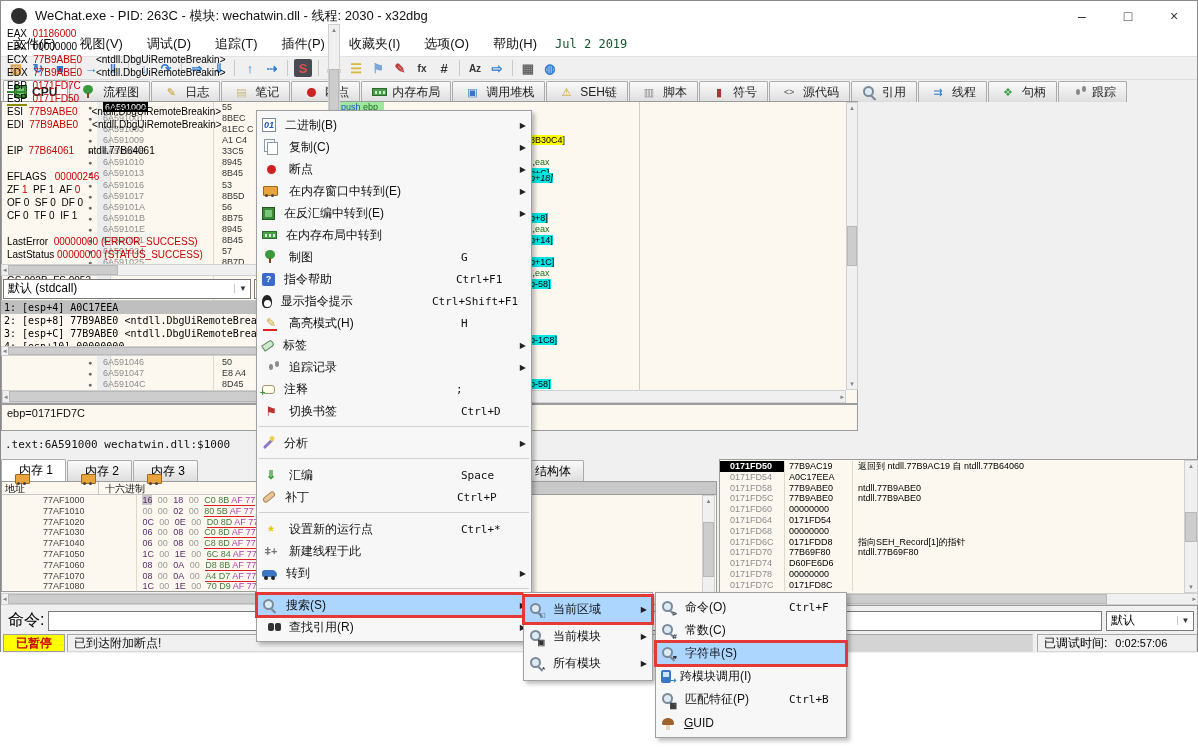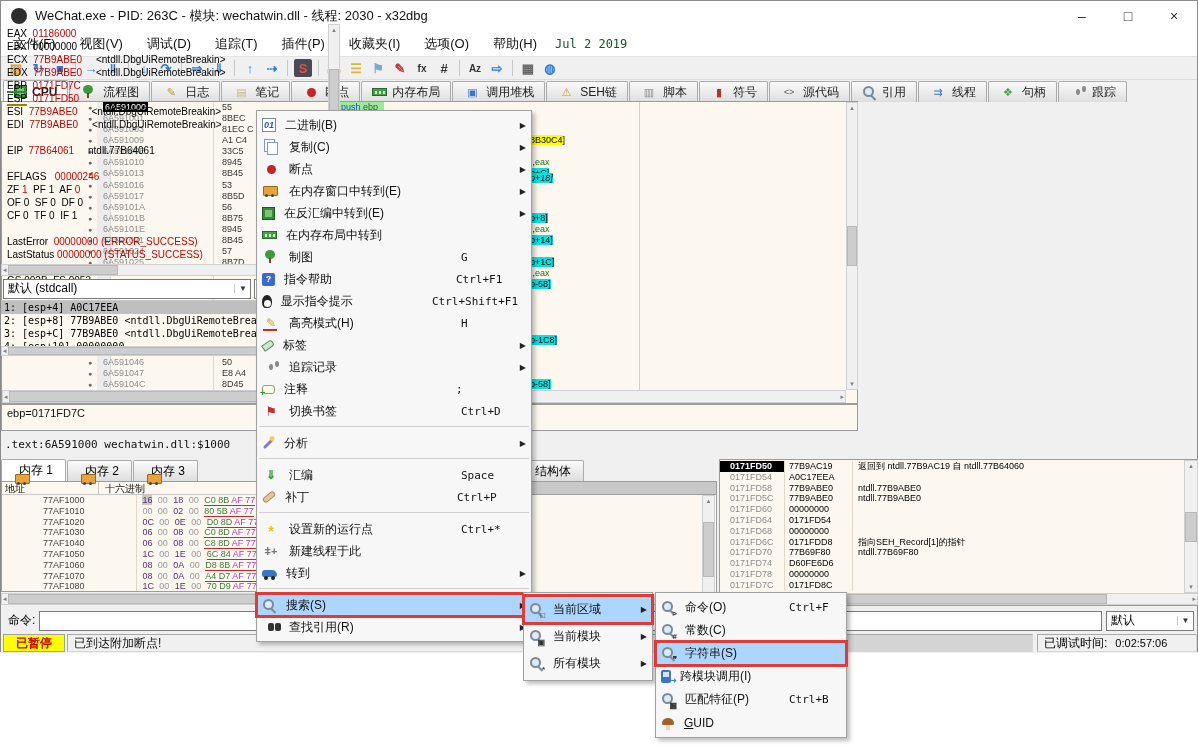--- a/index.html
+++ b/index.html
@@ -117,21 +117,21 @@
 .srow .sa{width:64px;color:#8C8C8C;padding-left:10px;}
 .srow .sa.sel{background:#000;color:#FFF;font-weight:bold;}
 .srow .sv{width:68px;color:#000;border-left:1px solid #E0D8C8;padding-left:4px;}
 .srow .sc2{flex:1;border-left:1px solid #E0D8C8;padding-left:5px;color:#000;}
 #stack-vscroll{left:464px;top:0;width:14px;height:133px;flex-direction:column;position:absolute;}
 #stack-vscroll .thumb{width:12px;height:30px;}
 #stack-hscroll{left:0;top:133px;width:478px;height:12px;}
 #stack-hscroll .thumb{height:10px;width:380px;margin-right:auto;}
 
 #cmdbar{position:absolute;left:0;top:607px;width:100%;height:25px;background:#F0F0F0;display:flex;align-items:center;padding:0 3px;}
-#cmd-label{font-size:12px;margin:0 4px;}
+#cmd-label{font-size:16px;margin:0 4px;}
 #cmd-input{flex:1;height:20px;border:1px solid #7A7A7A;background:#FFF;font-size:12px;padding:0 4px;font-family:"DejaVu Sans Mono",monospace;}
 #cmd-combo{width:88px;margin-left:4px;}
 #statusbar{position:absolute;left:0;top:632px;width:100%;height:20px;background:#F0F0F0;display:flex;align-items:center;font-size:12px;}
 #status-state{background:#FFFF00;color:#CC0000;font-weight:bold;border:1px solid #A0A0A0;padding:1px 12px;margin:0 2px;height:18px;display:flex;align-items:center;}
 #status-msg{border:1px solid #D8D8D8;border-top-color:#A8A8A8;border-left-color:#A8A8A8;height:18px;display:flex;align-items:center;padding:0 6px;width:766px;color:#111;}
 #status-prog{border:1px solid #D8D8D8;border-top-color:#A8A8A8;border-left-color:#A8A8A8;height:18px;width:196px;margin-left:4px;background:#D4D4D4;}
 #status-time{border:1px solid #D8D8D8;border-top-color:#A8A8A8;border-left-color:#A8A8A8;height:18px;display:flex;align-items:center;padding:0 6px;margin-left:4px;flex:1;font-family:"DejaVu Sans Mono",monospace;font-size:11px;}
 #status-time b{font-family:"Liberation Sans",sans-serif;font-size:12px;font-weight:normal;margin-right:8px;}
 
 .popup{position:absolute;background:#F7F7F7;border:1px solid #A0A0A0;box-shadow:3px 3px 4px rgba(0,0,0,0.25);padding:3px 0;z-index:20;}

